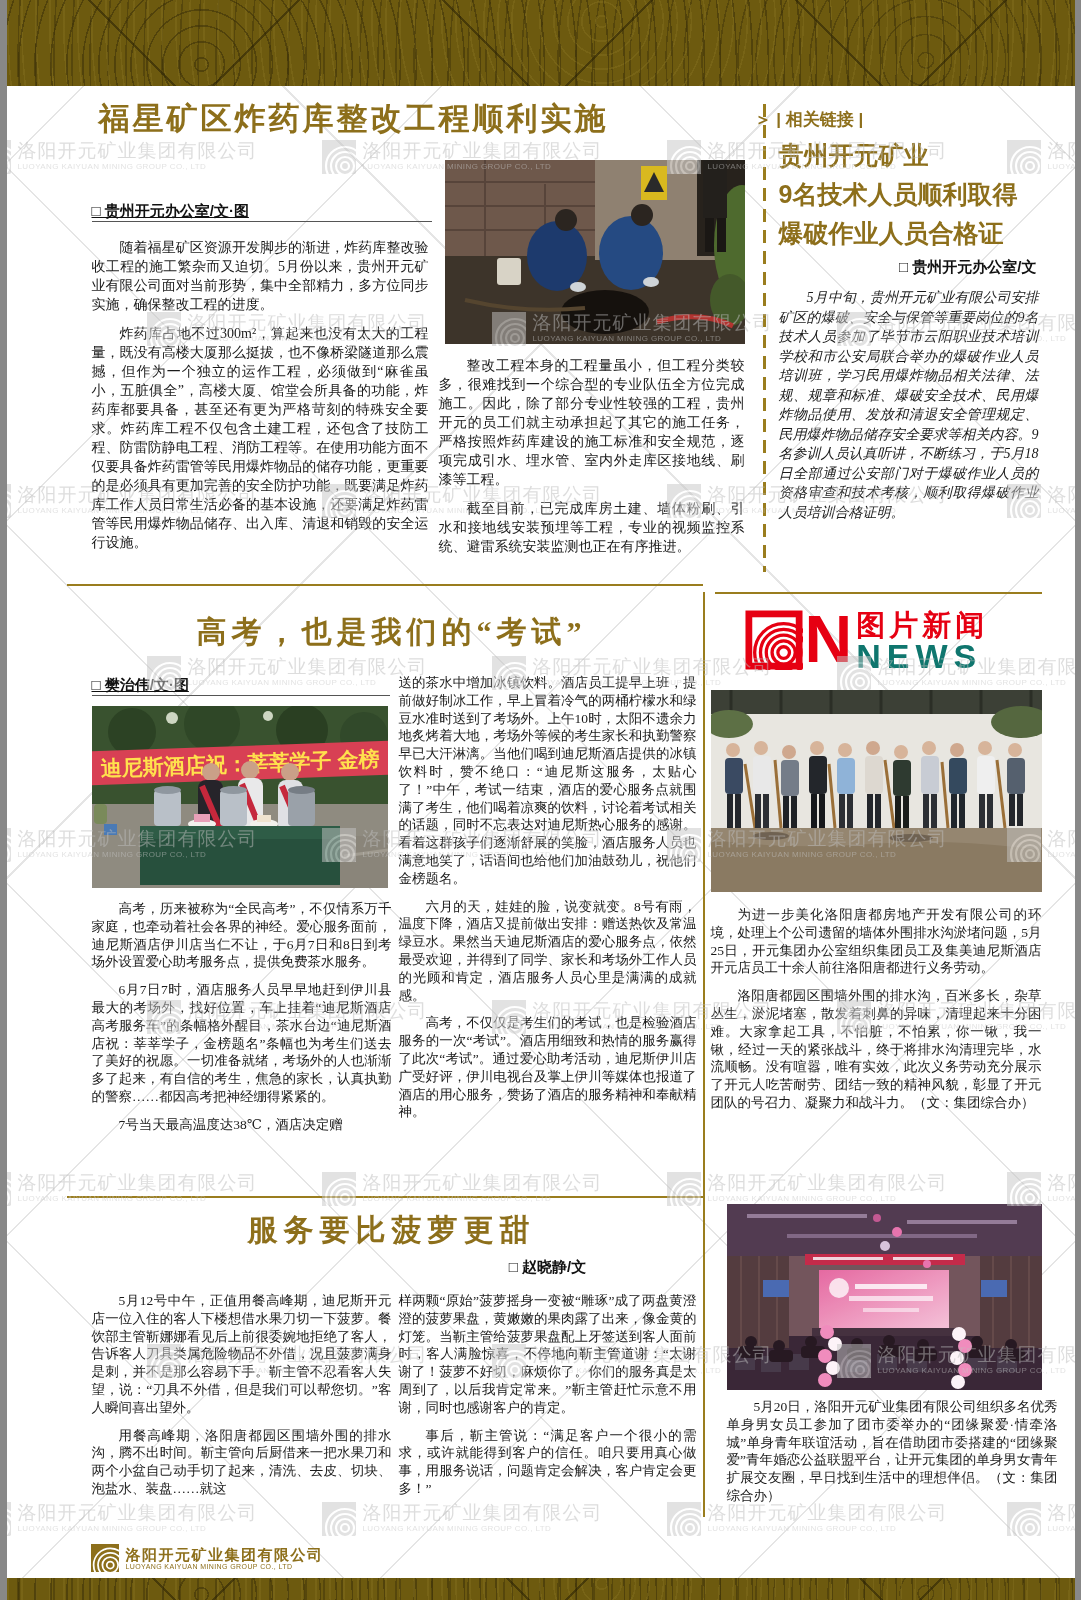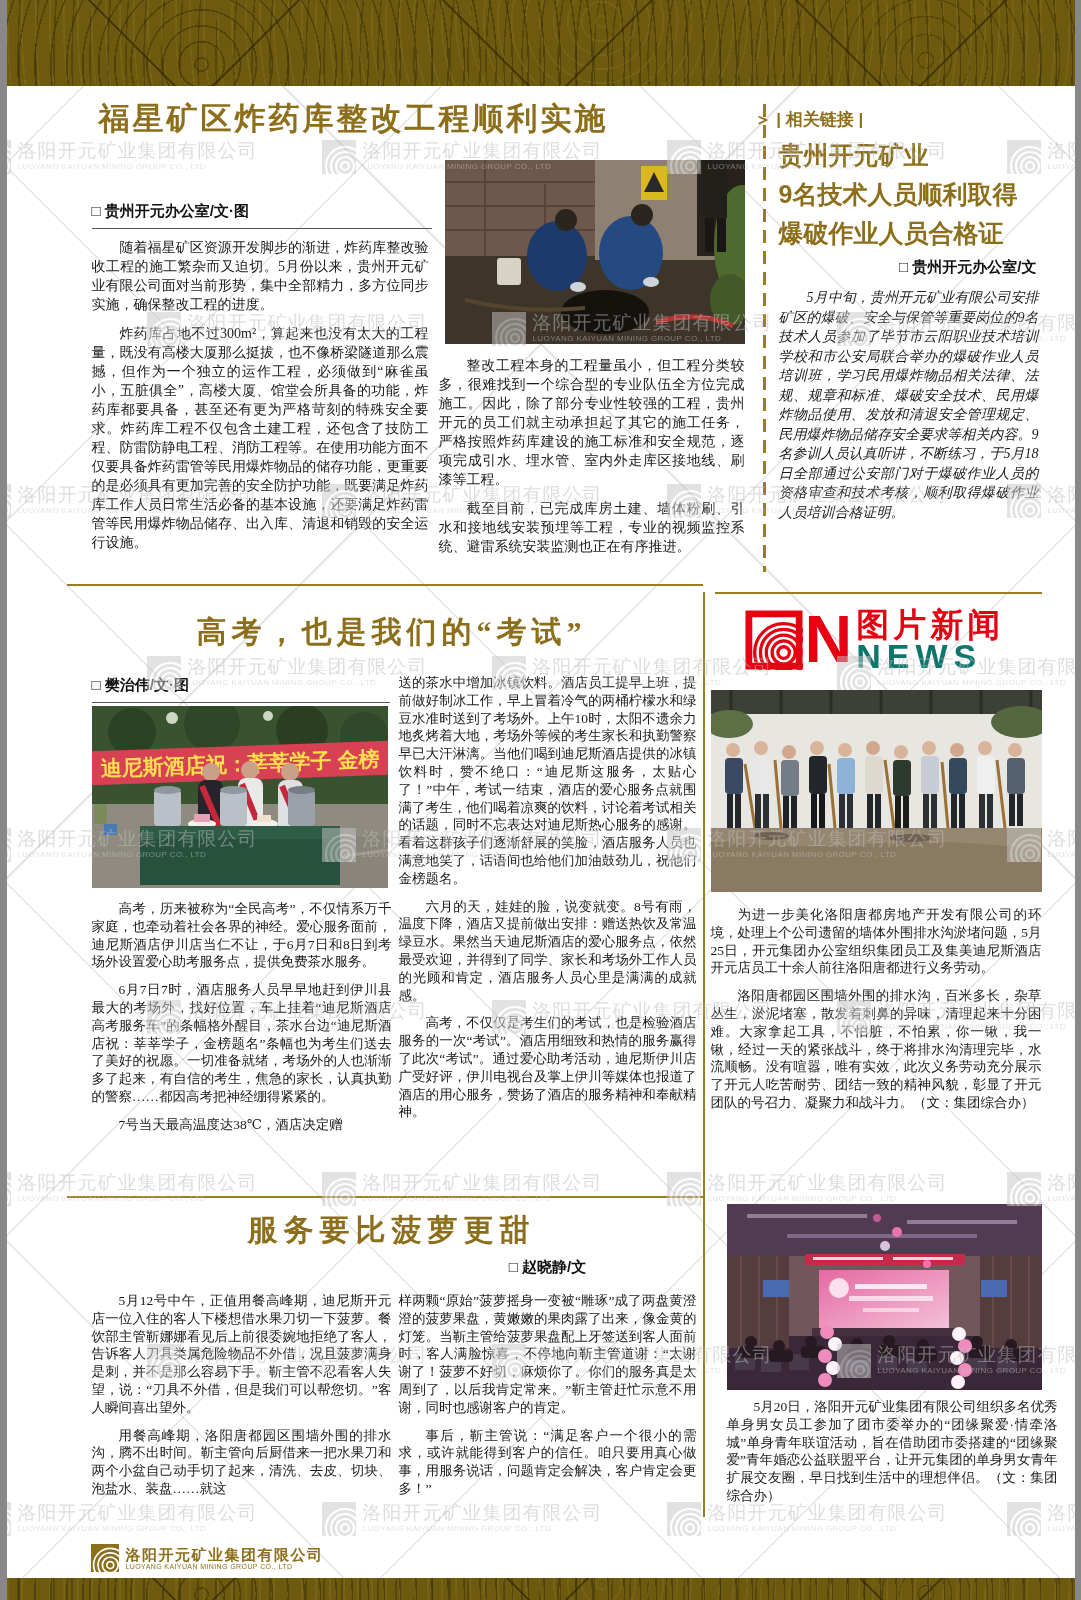--- a/index.html
+++ b/index.html
@@ -22,40 +22,40 @@
   #band-top{top:0;height:86px;}
   #band-bottom{top:1578px;height:22px;}
   
   #wm-layer{position:absolute;inset:0;z-index:5;pointer-events:none;}
   .wm{position:absolute;display:flex;gap:7px;align-items:flex-start;opacity:.5;}
   .wm-cn{font-family:"Liberation Sans","DejaVu Sans",sans-serif;font-size:19px;letter-spacing:1px;color:#bdbdbd;line-height:22px;white-space:nowrap;}
   .wm-en{font-family:"Liberation Sans","DejaVu Sans",sans-serif;font-size:8px;letter-spacing:.4px;color:#c6c6c6;white-space:nowrap;}
   .art-title{font-weight:bold;color:#8d6f1b;white-space:nowrap;}
   #t1{left:92px;top:98px;font-size:31px;letter-spacing:3px;z-index:2;}
   .byline{font-family:"Liberation Sans","DejaVu Sans",sans-serif;font-weight:bold;font-size:15px;color:#111;z-index:2;}
-  .ruled{border-bottom:1.5px solid #555;padding-bottom:7px;}
+  .ruled{border-bottom:1.5px solid #555;text-decoration:underline;}
   .bodytext{z-index:2;text-align:justify;}
   .bodytext p{margin:0 0 10px;text-indent:2em;}
   .bodytext p.noind{text-indent:0;}
   .sz14{font-size:14px;line-height:19px;}
   .sz135{font-size:13.5px;line-height:17.8px;}
   .kai{font-style:italic;}
   .hline{background:#9a7d1e;height:2px;z-index:2;}
   .vline{background:#9a7d1e;width:2px;z-index:2;}
   .vdash{width:3px;z-index:2;background-image:repeating-linear-gradient(180deg,#9a7d1e 0 13px,transparent 13px 21px);}
   .ctr{text-align:center;}
   
   #rel-tag{left:748px;top:108px;font-family:"Liberation Sans","DejaVu Sans",sans-serif;font-weight:bold;font-size:17px;color:#8d6f1b;z-index:2;}
   #rel-title{left:772px;top:136px;width:266px;font-family:"Liberation Sans","DejaVu Sans",sans-serif;font-weight:bold;font-size:25px;line-height:39px;color:#8d6f1b;z-index:2;}
   
   #news-logo{left:738px;top:610px;display:flex;align-items:flex-start;z-index:2;}
   .nl-box{width:58px;height:60px;display:block;}
   .nl-n{font-family:"Liberation Sans","DejaVu Sans",sans-serif;font-weight:bold;font-size:66px;line-height:58px;color:#e60012;margin-left:2px;}
   .nl-col{display:flex;flex-direction:column;margin-left:4px;}
-  .nl-cn{font-family:"Liberation Sans","DejaVu Sans",sans-serif;font-weight:bold;font-size:33px;line-height:30px;letter-spacing:4px;color:#e60012;white-space:nowrap;}
+  .nl-cn{font-family:"Liberation Sans","DejaVu Sans",sans-serif;font-weight:bold;font-size:29px;line-height:30px;letter-spacing:4px;color:#e60012;white-space:nowrap;}
   .nl-en{font-family:"Liberation Sans","DejaVu Sans",sans-serif;font-weight:bold;font-size:34px;line-height:32px;letter-spacing:6px;color:#0f766e;}
   
   #footer-logo{left:84px;top:1544px;display:flex;gap:7px;align-items:center;z-index:8;}
   .fl-cn{font-family:"Liberation Sans","DejaVu Sans",sans-serif;font-weight:bold;font-size:15px;letter-spacing:1.5px;color:#8d6f1b;line-height:17px;white-space:nowrap;}
   .fl-en{font-family:"Liberation Sans","DejaVu Sans",sans-serif;font-size:7px;letter-spacing:.4px;color:#8d6f1b;white-space:nowrap;}
   .photo{z-index:2;display:block;}
 </style>
 </head>
 <body>
 

